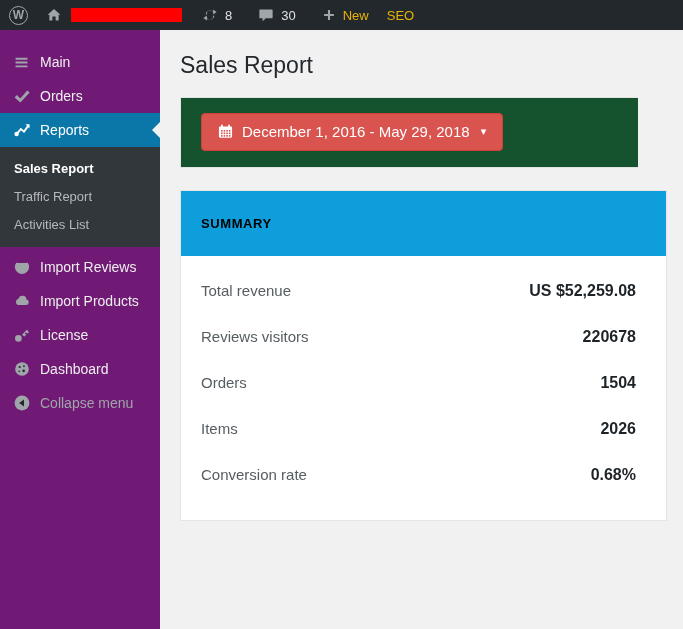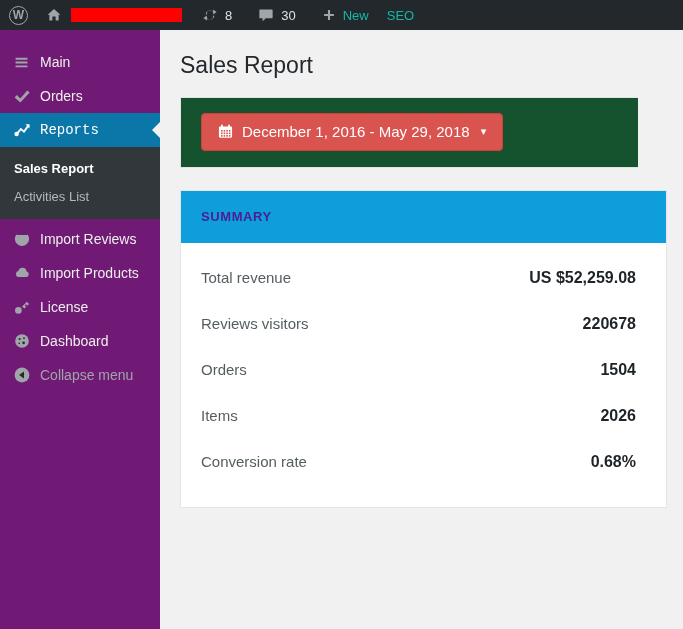--- a/index.html
+++ b/index.html
@@ -20,34 +20,34 @@
   .ab-item { display: flex; align-items: center; gap: 7px; height: 30px; padding: 0 9px; cursor: pointer; }
   .ab-icon { display: inline-flex; align-items: center; }
   .ab-icon svg { fill: #a0a5aa; }
   .wp-logo-circle {
     width: 19px; height: 19px; border: 1.5px solid #a0a5aa; border-radius: 50%;
     display: flex; align-items: center; justify-content: center;
     color: #a0a5aa; font-size: 12px; font-weight: bold; line-height: 1;
   }
   .redacted-block { width: 111px; height: 14px; margin-left: 2px; }
   .ab-count { color: #dfe1e4; }
-  .ab-label { color: #14b8a6; }
+  .ab-label { color: #eab308; }
 
   
   #sidebar {
     position: absolute; top: 30px; left: 0; width: 160px; height: 599px;
     background: #701a75; color: #eee; font-size: 14px;
   }
   .menu-item {
     height: 34px; display: flex; align-items: center;
     padding: 0 8px 0 12px; gap: 9px; cursor: pointer; position: relative;
   }
   .menu-item .mi-icon { width: 19px; height: 19px; display: inline-flex; align-items: center; justify-content: center; flex: 0 0 19px; }
   .menu-item .mi-icon svg { fill: #a0a5aa; }
-  .menu-item.active { background: #0b77a8; color: #fff; font-family: Liberation Mono, monospace; }
+  .menu-item.active { background: #0b77a8; color: #fff; }
   .menu-item.active .mi-icon svg { fill: #ffffff; }
   .menu-top-pad { height: 15px; }
   .active-arrow {
     position: absolute; right: 0; top: 50%; margin-top: -8px;
     width: 0; height: 0;
     border-top: 8px solid transparent; border-bottom: 8px solid transparent;
     border-right: 8px solid #f1f1f1;
   }
   .submenu { background: #32373c; padding: 7px 0 9px 0; }
   .submenu-item {
@@ -79,21 +79,21 @@
     color: #ffffff; font-size: 15px; font-family: inherit;
     padding: 9px 16px; cursor: pointer; line-height: 1.2;
   }
   .date-btn .caret { font-size: 11px; margin-left: 2px; }
 
   .summary-panel {
     margin: 22px 16px 0 20px; width: 487px;
     background: #ffffff; border: 1px solid #e5e5e5;
   }
   .summary-header {
-    height: 52px; background: #0d9edb; color: #4c1d95;
+    height: 65px; background: #0d9edb; color: #000000;
     display: flex; align-items: center; padding-left: 20px;
     font-size: 13px; font-weight: bold; letter-spacing: 0.6px;
   }
   .summary-body { padding: 12px 0 22px 0; }
   .srow {
     display: flex; justify-content: space-between; align-items: center;
     padding: 14px 30px 14px 20px;
   }
   .srow .slabel { font-size: 15px; color: #555d61; }
   .srow .svalue { font-size: 16px; font-weight: bold; color: #1d2327; }
@@ -172,20 +172,23 @@
         <path d="M13.8 3.6h4.6v4.6z" fill="#fff"></path>
       </svg>
     </span>
     <span>Reports</span>
     <span class="active-arrow"></span>
   </div>
 
   <div class="submenu">
     <div class="submenu-item current">
       <span>Sales Report</span>
+    </div>
+    <div class="submenu-item">
+      <span>Traffic Report</span>
     </div>
     <div class="submenu-item">
       <span>Activities List</span>
     </div>
   </div>
 
   <div class="lower-group">
     <div class="menu-item">
       <span class="mi-icon">
         <svg width="18" height="18" viewBox="0 0 20 20" fill="none" stroke="#a0a5aa" stroke-width="1.8">

